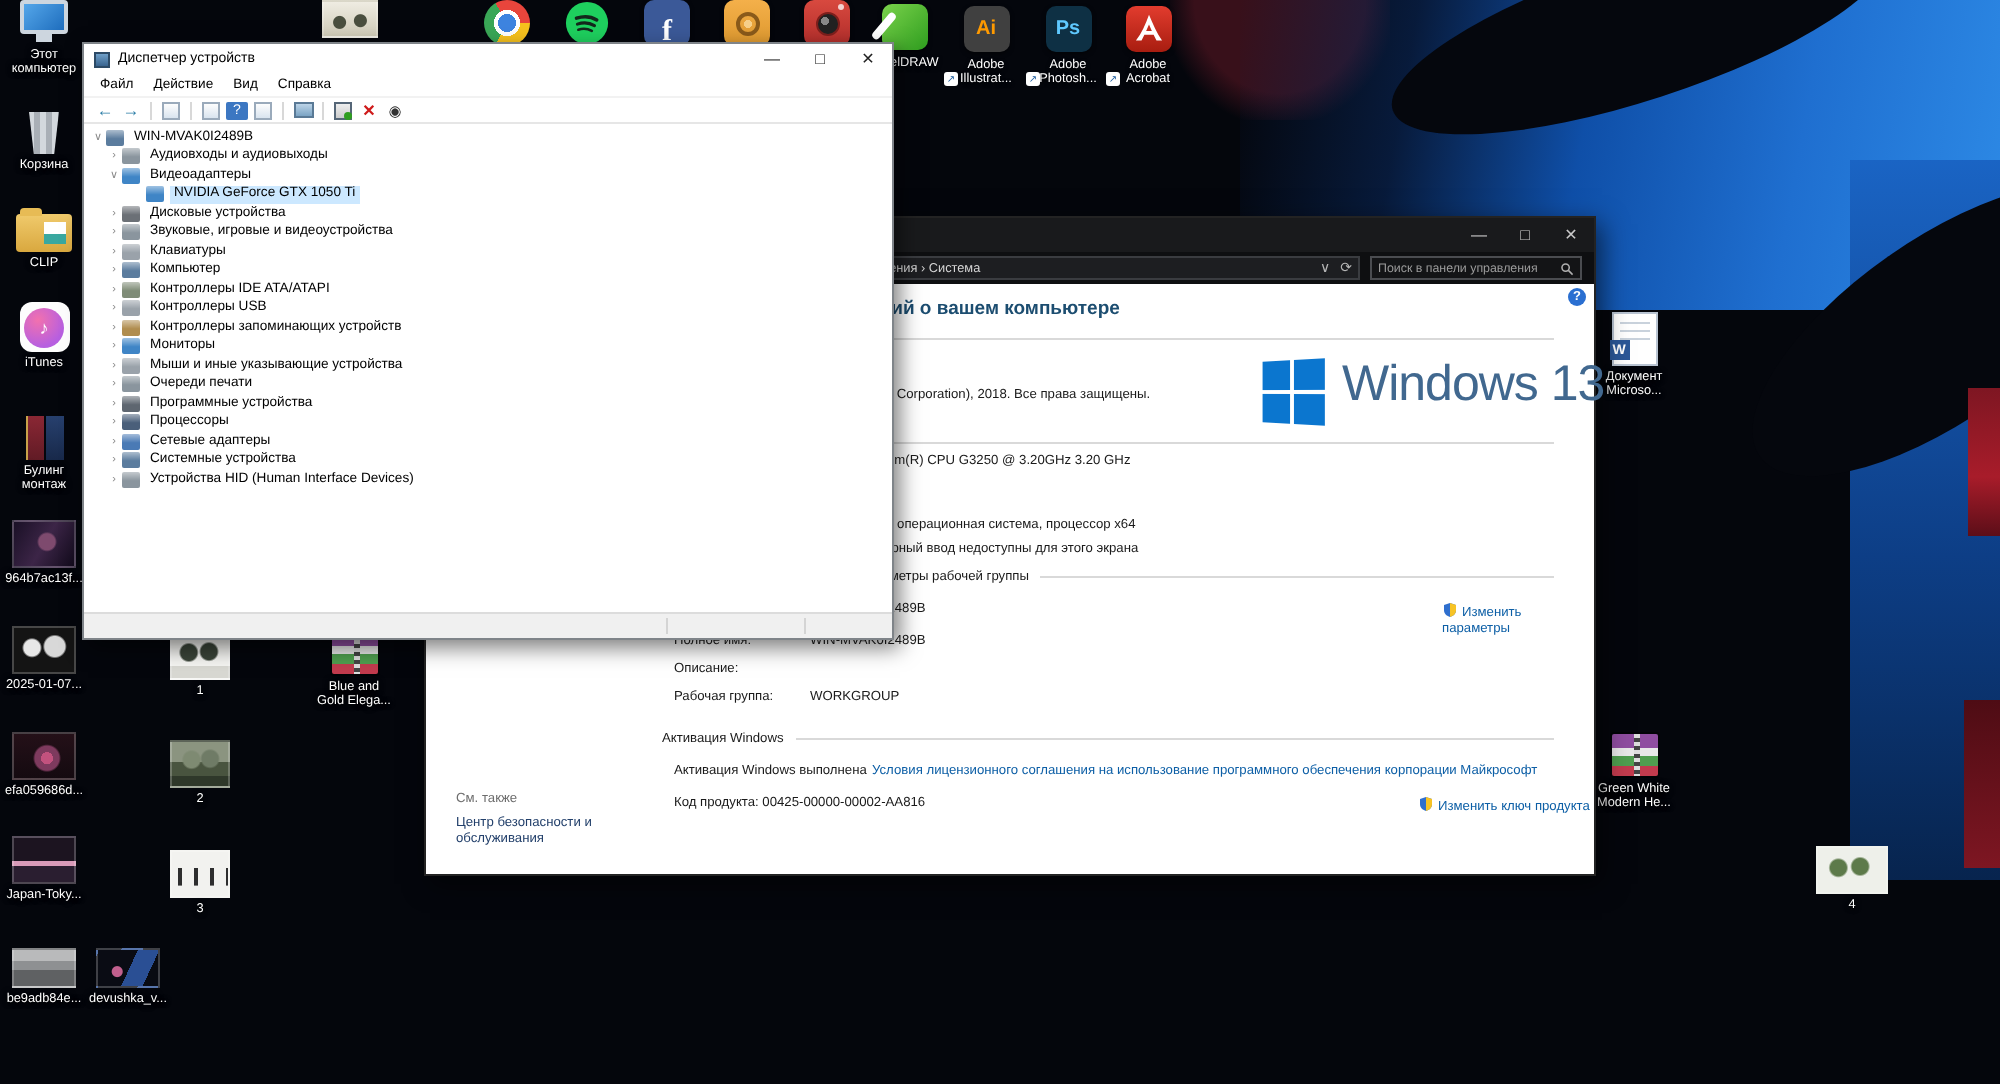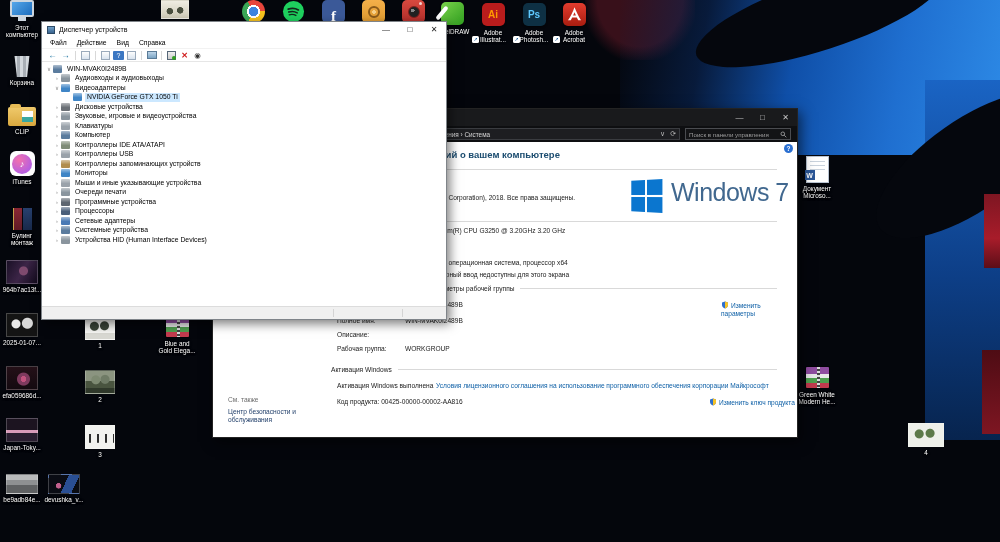--- a/index.html
+++ b/index.html
@@ -49,21 +49,21 @@
 .chrome{border-radius:50%;background:radial-gradient(circle at 50% 50%,#3e84e0 0 4.5px,#fff 4.5px 6.5px,rgba(0,0,0,0) 6.5px),conic-gradient(from -30deg,#e8453c 0 33%,#f7c21e 33% 66%,#3aa757 66% 100%)}
 .fb{background:#3b5998;color:#fff;font-weight:bold;font-size:15px;display:flex;align-items:flex-end;justify-content:center;line-height:13px;font-family:"Liberation Serif",serif}
 .gal{background:linear-gradient(#f4b04a,#de992e);display:flex;align-items:center;justify-content:center}
 .gal .ring{width:12px;height:12px;border:2.5px solid #8a5a1a;border-radius:50%;background:radial-gradient(circle,#f7d08a 0 2px,transparent 2px)}
 .cam{background:linear-gradient(#d8493f,#b12d2a);display:flex;align-items:center;justify-content:center;position:relative}
 .cam .lens{width:12px;height:12px;border-radius:50%;background:radial-gradient(circle at 35% 35%,#888 0 2px,#222 2px 6px);border:1px solid #7e1f1c}
 .cam::before{content:"";position:absolute;top:2px;right:3px;width:3px;height:3px;border-radius:50%;background:#f3d2d0}
 .corel{background:linear-gradient(135deg,#7ad24b,#2f9e1f);position:relative;overflow:hidden}
 .corel::after{content:"";position:absolute;left:10px;top:3px;width:4px;height:16px;background:#fff;border-radius:2px;transform:rotate(40deg)}
 .adobe{display:flex;align-items:center;justify-content:center;font-weight:bold;position:relative}
-.ai{background:#b91c1c;color:#ff9a00;font-size:10px}
+.ai{background:#404040;color:#ff9a00;font-size:10px}
 .ps{background:#0e3044;color:#5fc9ff;font-size:10px}
 .acro{background:linear-gradient(#e23c2e,#a81d10)}
 .badge{position:absolute;left:1px;bottom:1px;width:7px;height:7px;background:#fff;border-radius:1.5px;font-size:5px;color:#16589c;display:flex;align-items:center;justify-content:center;font-weight:normal}
 .appwrap{position:absolute;z-index:6;width:44px;display:flex;flex-direction:column;align-items:center;gap:3px}
 .appwrap .lb{font-size:6.4px;line-height:7.4px;color:#fff;text-align:center;white-space:pre-line;text-shadow:0 1px 2px rgba(0,0,0,.95)}
 
 .dm{position:absolute;left:41px;top:21px;width:406px;height:299px;background:#fff;border:1px solid #7f8489;box-shadow:3px 4px 10px rgba(0,0,0,.5);z-index:30;font-size:6.8px;color:#000}
 .dm-title{height:15px;display:flex;align-items:center;gap:4px;padding-left:5px;font-size:7px}
 .dm-appicon{width:8px;height:8px;background:linear-gradient(#6f9fc8,#39648f);border:1px solid #2c4a66}
 .dm-btns{margin-left:auto;display:flex;height:100%}
@@ -310,21 +310,21 @@
     <div class="abs helpq" style="left:571px;top:2px">?</div>
     <h1 class="abs sys-h1" style="left:100px;top:7px">Просмотр основных сведений о вашем компьютере</h1>
     <div class="abs rule" style="left:124px;top:27px;width:440px"></div>
     <div class="abs" style="left:119px;top:52px;white-space:nowrap">© Корпорация Майкрософт (Microsoft Corporation), 2018. Все права защищены.</div>
     <div class="abs winflag" style="left:417px;top:38px">
         <i></i>
         <i></i>
         <i></i>
         <i></i>
       </div>
-    <div class="abs winlogo-text" style="left:458px;top:36px">Windows 7</div>
+    <div class="abs winlogo-text" style="left:458px;top:36px">Windows 13</div>
     <div class="abs rule" style="left:124px;top:79px;width:440px"></div>
     <div class="abs val" style="left:192px;top:85px">Intel(R) Pentium(R) CPU G3250 @ 3.20GHz   3.20 GHz</div>
     <div class="abs val" style="left:192px;top:117px">64-разрядная операционная система, процессор x64</div>
     <div class="abs val" style="left:192px;top:129px">Перо и сенсорный ввод недоступны для этого экрана</div>
     <div class="abs sechead" style="left:118px;top:143px;width:446px">
       <span>Имя компьютера, имя домена и параметры рабочей группы</span>
         <span class="ln"></span>
     </div>
     <div class="abs val" style="left:192px;top:159px">WIN-MVAK0I2489B</div>
     <div class="abs lnk" style="left:508px;top:159px;width:62px;white-space:normal;text-align:left;line-height:8px">

